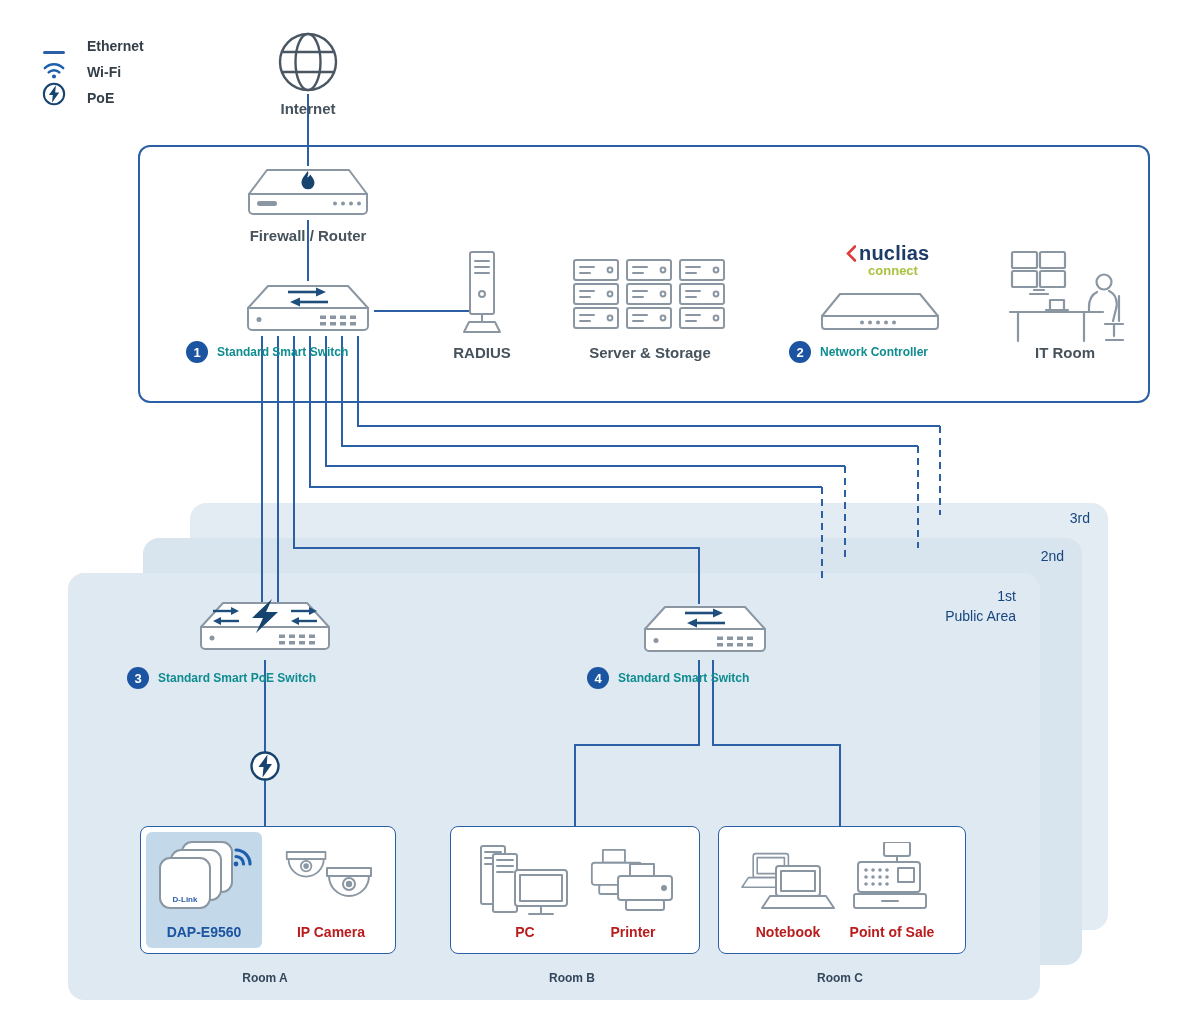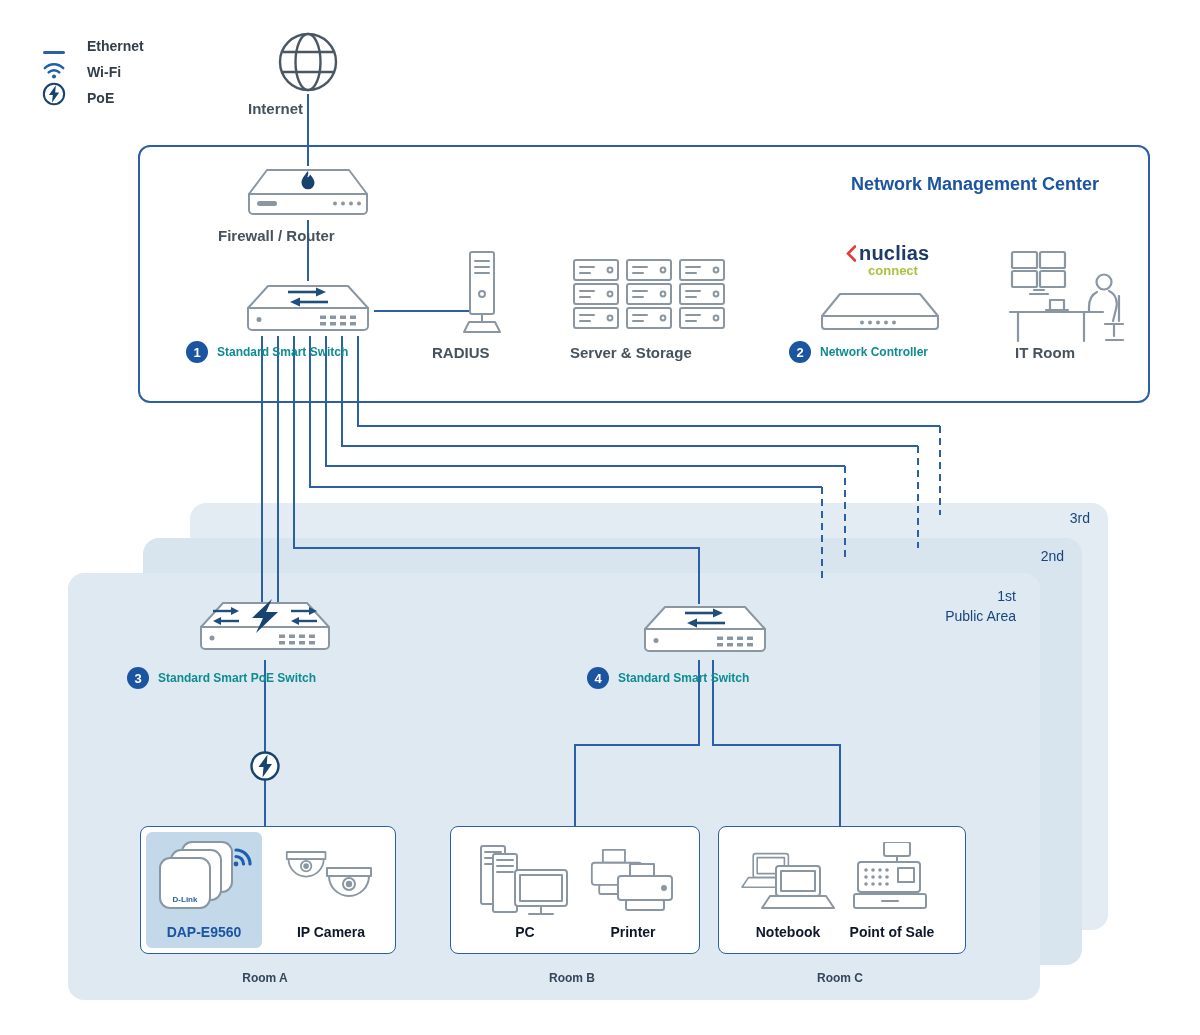--- a/index.html
+++ b/index.html
@@ -6,25 +6,25 @@
   html,body{background:#fff}
   body{font-family:"Liberation Sans",sans-serif;-webkit-font-smoothing:antialiased}
   .stage{position:relative;width:1200px;height:1035px;background:#fff;overflow:hidden}
   .abs{position:absolute}
   
   .panel{position:absolute;border-radius:16px;z-index:1}
   .nmc{position:absolute;border:2px solid #2b5fa6;border-radius:12px;background:#fff;z-index:2}
   .wires{position:absolute;left:0;top:0;z-index:5;pointer-events:none}
   .lvl{z-index:6}
   
-  .gray-label{position:absolute;z-index:7;font-size:15px;font-weight:700;color:#46525c;text-align:left}
+  .gray-label{position:absolute;z-index:7;font-size:15px;font-weight:700;color:#46525c;text-align:center}
   .teal-label{font-size:12px;font-weight:700;color:#0e8c90;white-space:nowrap}
   .navy-label{position:absolute;z-index:7;font-size:14px;font-weight:400;color:#17467e;text-align:right}
   .room-label{position:absolute;z-index:7;font-size:12px;font-weight:700;color:#33475c;text-align:center}
-  .item-label{position:absolute;z-index:7;font-size:14px;font-weight:700;color:#0f172a;text-align:center}
+  .item-label{position:absolute;z-index:7;font-size:14px;font-weight:700;color:#b91c1c;text-align:center}
   .nmc-title{position:absolute;z-index:7;font-size:18px;font-weight:700;color:#1b54a0;text-align:center}
   .dev-row{position:absolute;z-index:7;display:flex;align-items:center;gap:9px}
   .badge{display:flex;align-items:center;justify-content:center;width:22px;height:22px;border-radius:50%;
          background:#1b54a0;color:#fff;font-size:13px;font-weight:700}
   
   .legend{position:absolute;left:42px;top:28px;z-index:7}
   .legend-row{display:flex;align-items:flex-end;gap:21px;height:26px}
   .legend-swatch{width:24px;display:flex;justify-content:center;align-items:center}
   .legend-text{font-size:14px;font-weight:700;color:#333e48}
   .eth-line{width:22px;height:3px;background:#2b5fa6;border-radius:2px}
@@ -41,21 +41,20 @@
 </head>
 <body>
 
 <div class="stage">
 
   <div class="panel" style="left:190px;top:503px;width:918px;height:427px;background:#e3ecf3"></div>
   <div class="panel" style="left:143px;top:538px;width:939px;height:427px;background:#d8e4ee"></div>
   <div class="panel" style="left:68px;top:573px;width:972px;height:427px;background:#dfe9f2"></div>
 
   <div class="nmc" style="left:138px;top:145px;width:1012px;height:258px"></div>
-  <div class="nmc-title" style="left:810px;top:174px;width:330px">Network Management Center</div>
 
   <svg class="wires" width="1200" height="1035" viewBox="0 0 1200 1035">
     <g fill="none" stroke="#2b5fa6" stroke-width="2">
       <path d="M308 94 V166"></path>
       <path d="M308 220 V281"></path>
       <path d="M374 311 H470"></path>
       <path d="M262 336 V604"></path>
       <path d="M278 336 V604"></path>
       <path d="M294 336 V548 H699 V604"></path>
       <path d="M310 336 V487 H822"></path>

